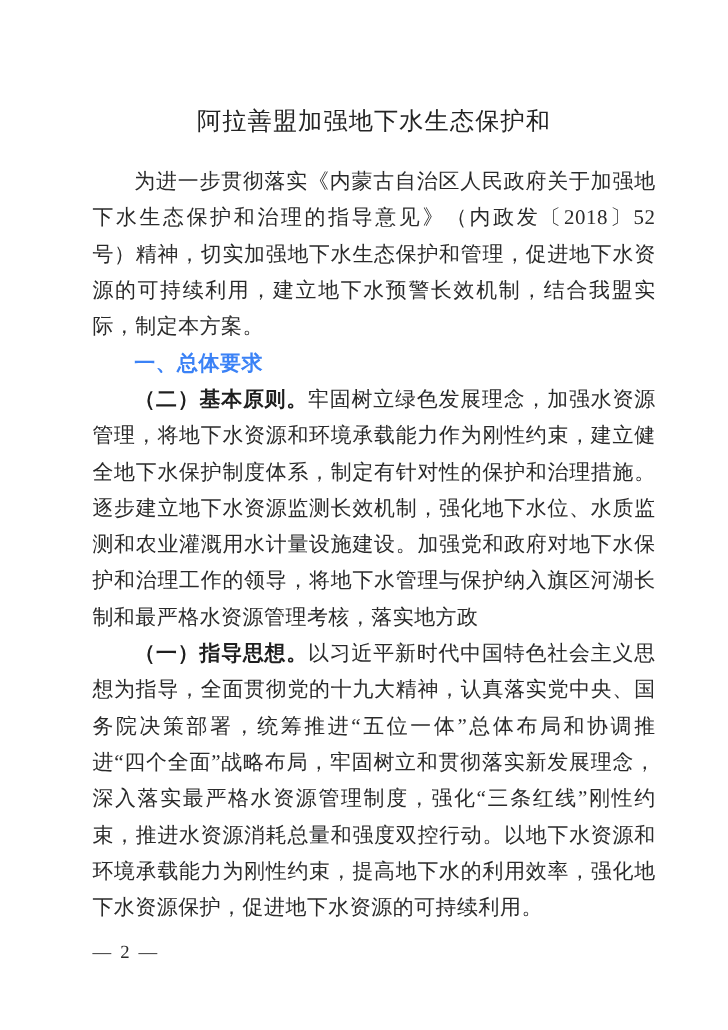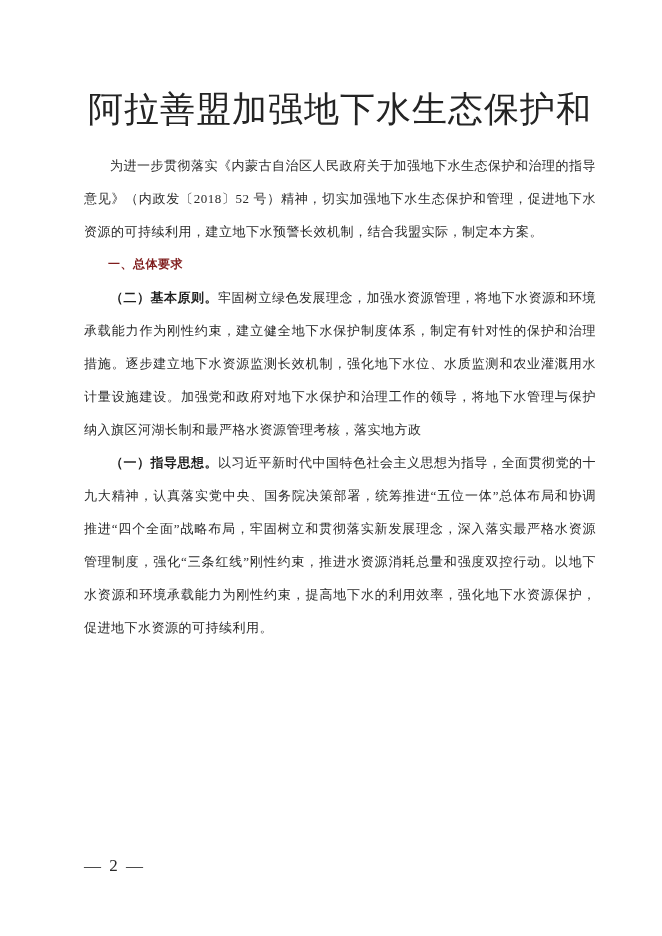--- a/index.html
+++ b/index.html
@@ -15,44 +15,44 @@
     overflow: hidden;
   }
   .doc-content {
     position: absolute;
     top: 88px;
     left: 84px;
     right: 66px;
   }
   .doc-title {
     text-align: center;
-    font-size: 35px;
+    font-size: 22px;
     line-height: 44px;
     font-weight: normal;
     letter-spacing: 1px;
     color: #242424;
   }
   .doc-title .title-line { display: block; }
   .para {
-    font-size: 13px;
+    font-size: 19px;
     line-height: 33px;
     letter-spacing: 0.5px;
     text-align: justify;
     text-indent: 2em;
     color: #2a2a2a;
   }
   .intro-para { margin-top: 17px; }
   .section-heading {
     font-family: "Liberation Sans", "DejaVu Sans", sans-serif;
     font-weight: bold;
-    font-size: 12px;
+    font-size: 19px;
     line-height: 33px;
     letter-spacing: 0.5px;
     text-indent: 2em;
-    color: #7f1d1d;
+    color: #3b82f6;
   }
   .sub-lead { font-weight: bold; color: #1f1f1f; }
   .page-footer {
     position: absolute;
     left: 84px;
     top: 856px;
     font-size: 17px;
     letter-spacing: 2px;
     color: #2a2a2a;
   }

